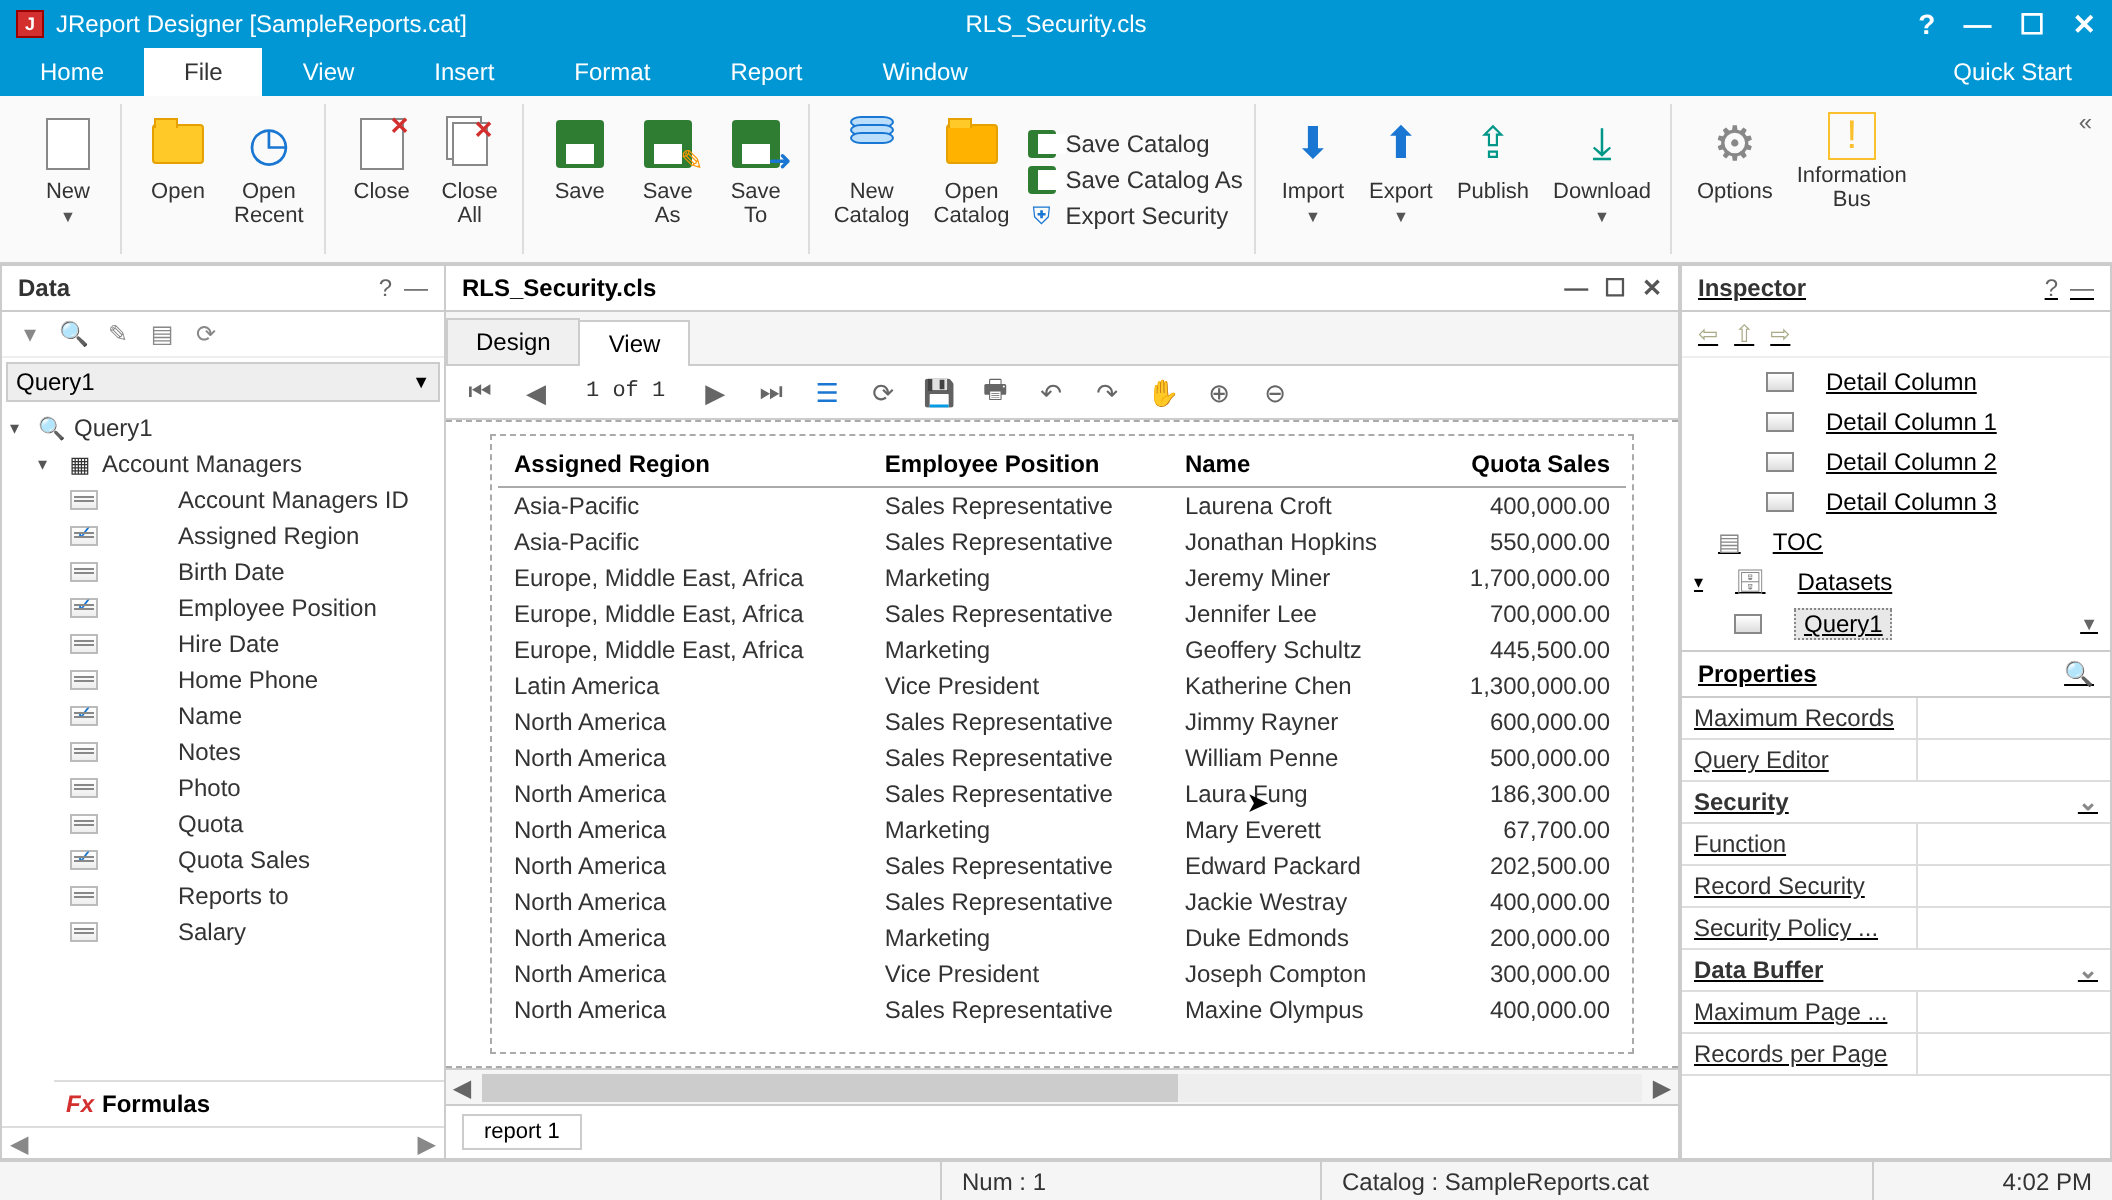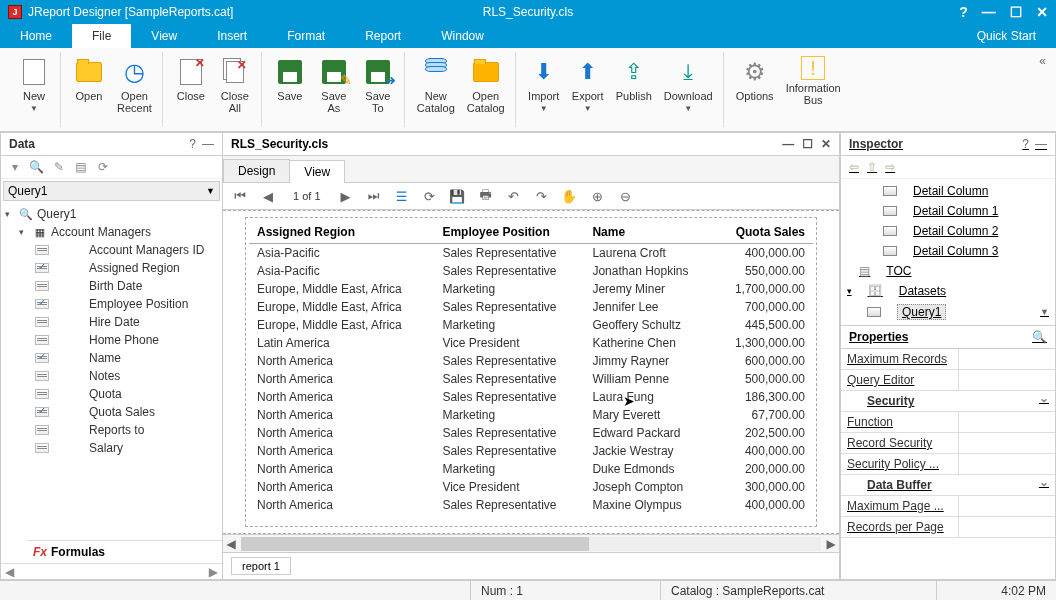--- a/index.html
+++ b/index.html
@@ -45,21 +45,21 @@
 .fx-row { border-top:1px solid #ddd; padding:4px 6px; display:flex; align-items:center; gap:4px; font-weight:bold;margin-left:26px;}
 .hscroll-small { height:16px; border-top:1px solid #ddd; display:flex; align-items:center; padding:0 4px; color:#888;}
 .center-panel { flex:1; min-width:0;}
 .doc-head { padding:4px 8px; font-weight:bold; border-bottom:1px solid #ccc; display:flex; align-items:center;}
 .doc-head .right-icons { margin-left:auto; display:flex; gap:8px; color:#555;}
 .tabs { display:flex; border-bottom:1px solid #ccc; background:#f5f5f5;}
 .tab { padding:4px 14px; border:1px solid #ccc; border-bottom:none; background:#f0f0f0; margin-right:-1px; margin-top:3px;}
 .tab.active { background:#fff; position:relative; top:1px;}
 .view-toolbar { display:flex; align-items:center; gap:10px; padding:4px 8px; border-bottom:1px solid #ccc; color:#666; background:#fff;}
 .view-toolbar .btn { width:18px; height:18px; display:flex; align-items:center;justify-content:center; font-size:13px;}
-.view-toolbar .page { color:#333; font-size:11px; padding:0 6px;}
+.view-toolbar .page { color:#333; font-size:11px; padding:0 6px;font-family:Liberation Mono, monospace;}
 .report-area { flex:1; overflow:auto; background:#fff; padding:10px 26px; position:relative; border-top:1px dashed #aaa; border-bottom:1px dashed #aaa;}
 .report-dash { position:absolute; left:22px; right:22px; top:6px; bottom:6px; border:1px dashed #aaa; pointer-events:none;}
 table.report { width:100%; border-collapse:collapse; font-size:12px;}
 table.report th { text-align:left; font-weight:bold; padding:4px 8px; border-bottom:1px solid #aaa;}
 table.report th.right, table.report td.right { text-align:right;}
 table.report td { padding:2px 8px; color:#333;}
 .cursor-arrow { position:absolute; font-size:14px; color:#000; pointer-events:none;}
 .hscroll-big { height:18px; border-top:1px solid #ccc; background:#f5f5f5; display:flex; align-items:center;}
 .hscroll-big .arrow { width:16px; text-align:center; color:#666;}
 .hscroll-big .track { flex:1; background:#eee; height:14px; position:relative; margin:0 2px;}
@@ -71,21 +71,21 @@
 .insp-tree { padding:4px 4px; display:flex; flex-direction:column; gap:4px; overflow:hidden;}
 .insp-tree .node { display:flex; align-items:center; gap:16px; padding:1px 2px;}
 .insp-tree .dc-icon { width:14px; height:10px; border:1px solid #888; background:linear-gradient(#fff,#ddd);}
 .insp-tree .selected { border:1px dotted #888; background:#e8e8e8; padding:0 4px;}
 .insp-scroll-ind { margin-left:auto; font-size:9px; color:#666;}
 .props-head { border-top:1px solid #ccc; border-bottom:1px solid #ccc; padding:4px 8px; font-weight:bold; display:flex; align-items:center;}
 .props-head .mag { margin-left:auto; color:#aaa;}
 .prop-row { display:flex; border-bottom:1px solid #ddd;}
 .prop-row .k { width:55%; padding:3px 6px; border-right:1px solid #ddd; color:#333;}
 .prop-row .v { flex:1; padding:3px 6px;}
-.prop-section { font-weight:bold; background:#fff; display:flex; padding-left:20px;}
+.prop-section { font-weight:bold; background:#fff; display:flex; align-items:center;}
 .prop-section .chev { margin-left:auto; color:#888; padding:0 6px;}
 .statusbar { height:20px; background:#f5f5f5; border-top:1px solid #ccc; display:flex; align-items:center; font-size:11px; color:#333;}
 .statusbar .cell { border-left:1px solid #ccc; padding:0 10px; height:100%; display:flex; align-items:center;}
 .statusbar .cell:first-child { border-left:none;}
 .folder-ico { width:26px; height:20px; background:#ffca28; border-radius:2px; position:relative; border:1px solid #e6a100;}
 .folder-ico::before { content:""; position:absolute; top:-4px; left:0; width:10px; height:4px; background:#ffca28; border:1px solid #e6a100; border-bottom:none;}
 .doc-ico { width:22px; height:26px; background:#fff; border:1px solid #888; position:relative;}
 .save-ico { width:24px;height:24px;background:#2e7d32;border-radius:2px;position:relative;}
 .save-ico::after{content:"";position:absolute;bottom:2px;left:5px;width:14px;height:10px;background:#fff;}
 .db-ico { width:22px; height:24px; display:flex; flex-direction:column;}
@@ -203,20 +203,38 @@
       <div class="lbl" style="white-space:pre-line">New
 Catalog</div>
     </div>
     <div class="rbtn">
       <div class="ico">
           <div class="folder-ico" style="background:#ffb300;"></div>
         </div>
       <div class="lbl" style="white-space:pre-line">Open
 Catalog</div>
     </div>
+    <div class="rmini">
+      <div class="row">
+          <div class="ico">
+            <div class="save-ico" style="width:14px;height:14px;"></div>
+          </div>
+          <span>Save Catalog</span>
+        </div>
+      <div class="row">
+          <div class="ico">
+            <div class="save-ico" style="width:14px;height:14px;"></div>
+          </div>
+          <span>Save Catalog As</span>
+        </div>
+      <div class="row">
+          <div class="ico" style="color:#1976d2;">⛨</div>
+          <span>Export Security</span>
+        </div>
+    </div>
   </div>
   <div class="rgroup">
     <div class="rbtn">
       <div class="ico arrow-ico" style="color:#1976d2;">⬇</div>
       <div class="lbl">Import</div>
       <span class="caret">▼</span>
     </div>
     <div class="rbtn">
       <div class="ico arrow-ico" style="color:#1976d2;">⬆</div>
       <div class="lbl">Export</div>
@@ -317,20 +335,26 @@
           <span class="ico">
             <span class="fld checked"></span>
           </span>
           <span>Name</span>
         </div>
         <div class="node lvl3">
           <span class="ico">
             <span class="fld"></span>
           </span>
           <span>Notes</span>
+        </div>
+        <div class="node lvl3">
+          <span class="ico">
+            <span class="fld"></span>
+          </span>
+          <span>Photo</span>
         </div>
         <div class="node lvl3">
           <span class="ico">
             <span class="fld"></span>
           </span>
           <span>Quota</span>
         </div>
         <div class="node lvl3">
           <span class="ico">
             <span class="fld checked"></span>

